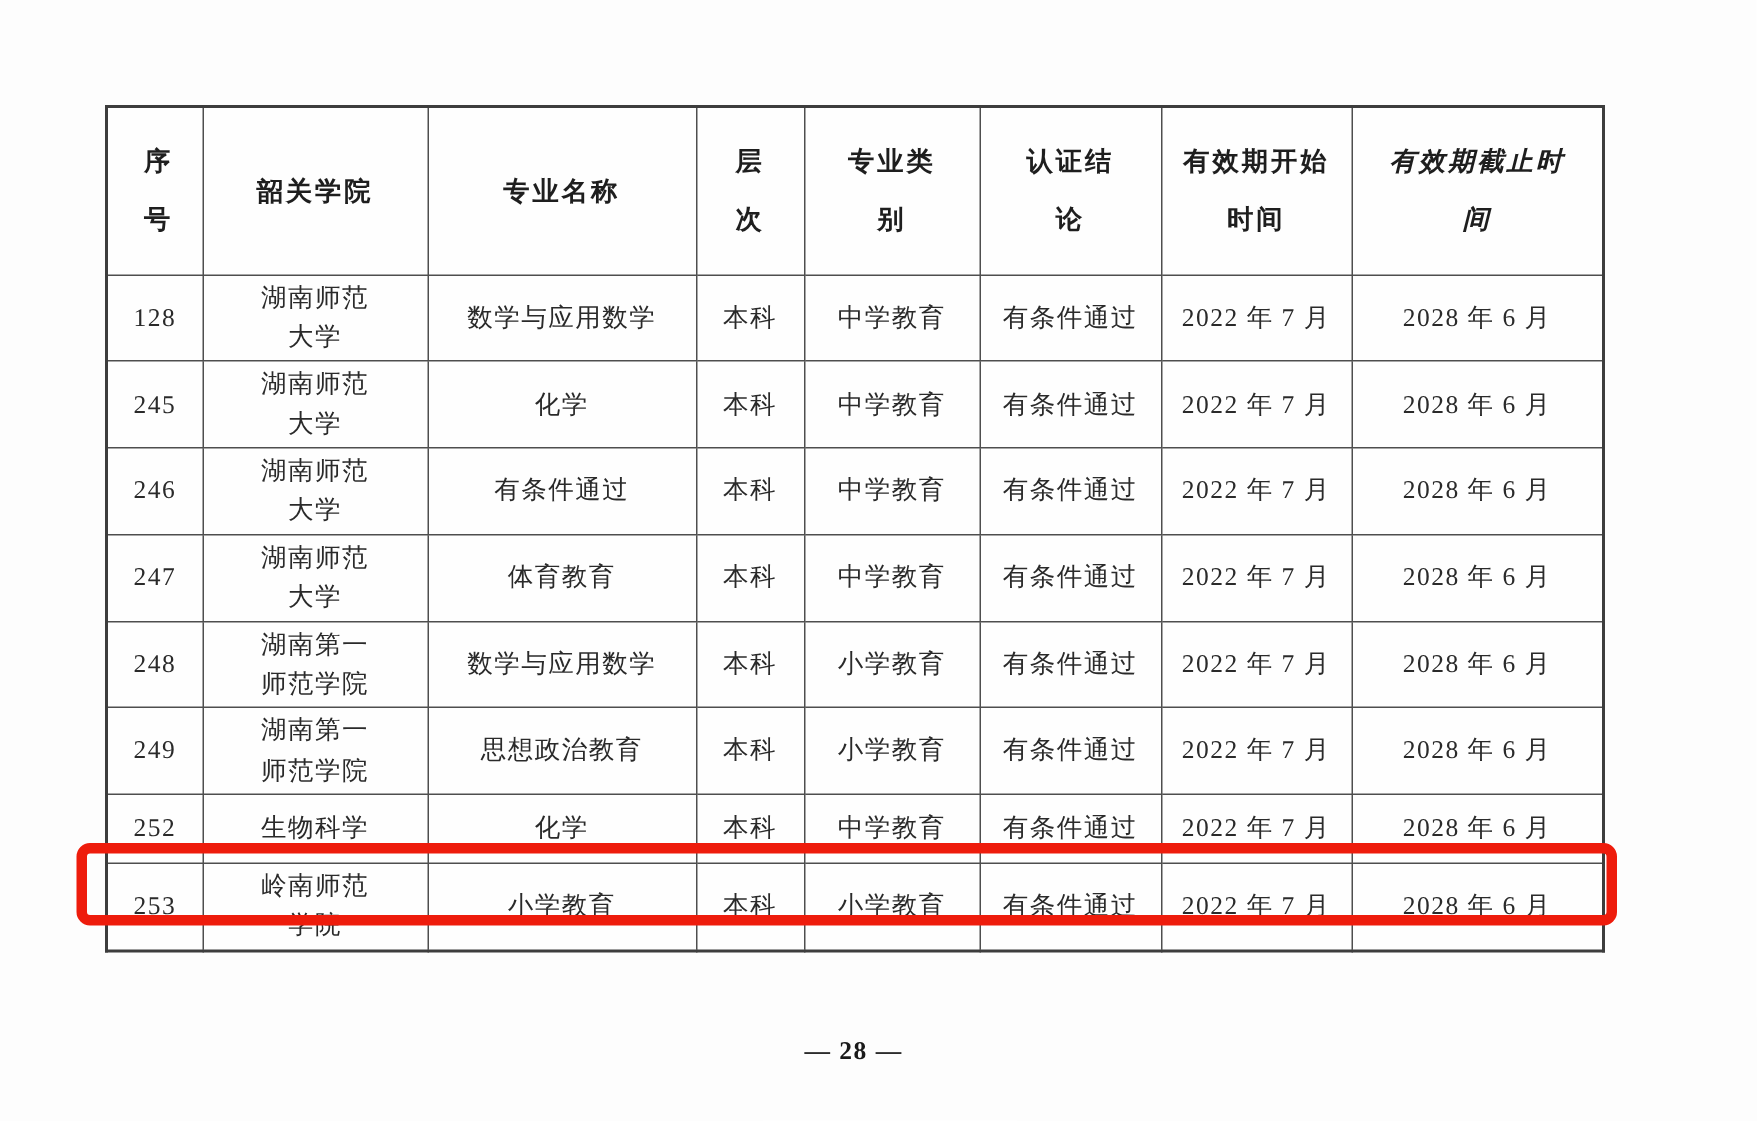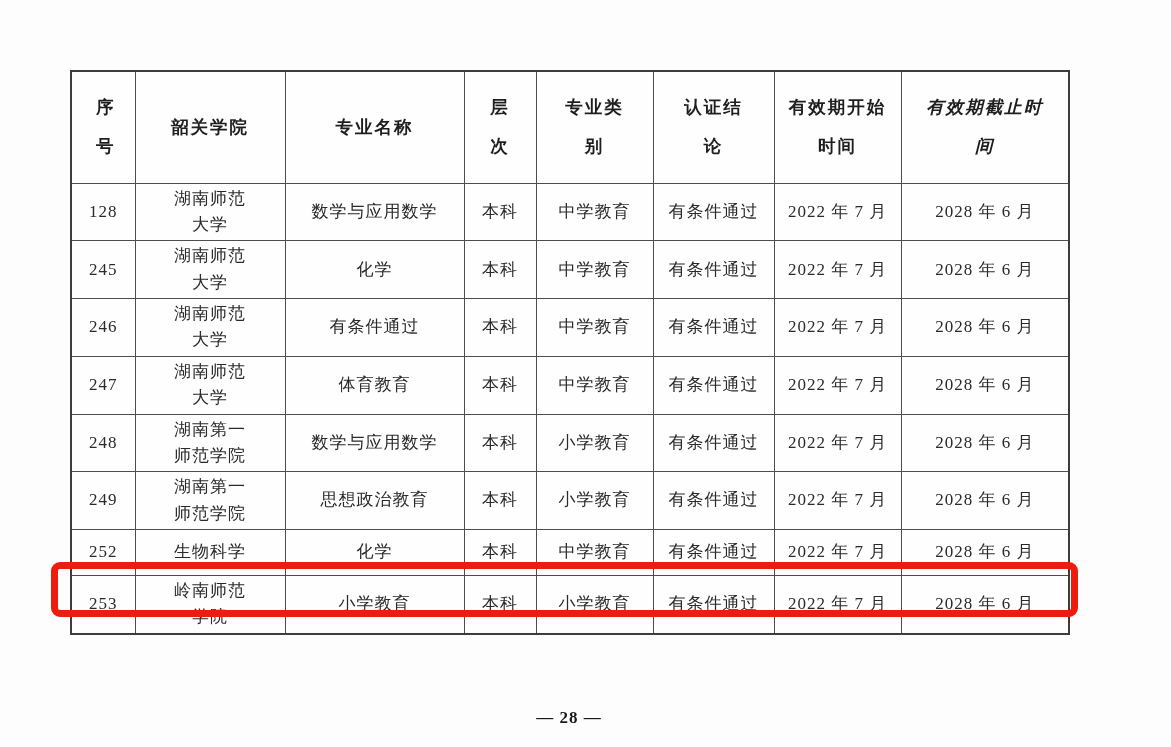--- a/index.html
+++ b/index.html
@@ -52,21 +52,21 @@
   .highlight-box {
     position: absolute;
     border: 7px solid #ee1c0c;
     border-radius: 9px;
     pointer-events: none;
     background: transparent;
     z-index: 5;
   }
   .page-footer {
     position: absolute;
-    left: 70px; top: 708px;
+    left: 70px; top: 691px;
     width: 998px;
     text-align: center;
     font-weight: bold;
     font-size: 17px;
     letter-spacing: 1px;
     color: #1a1a1a;
   }
 </style>
 </head>
 <body>

